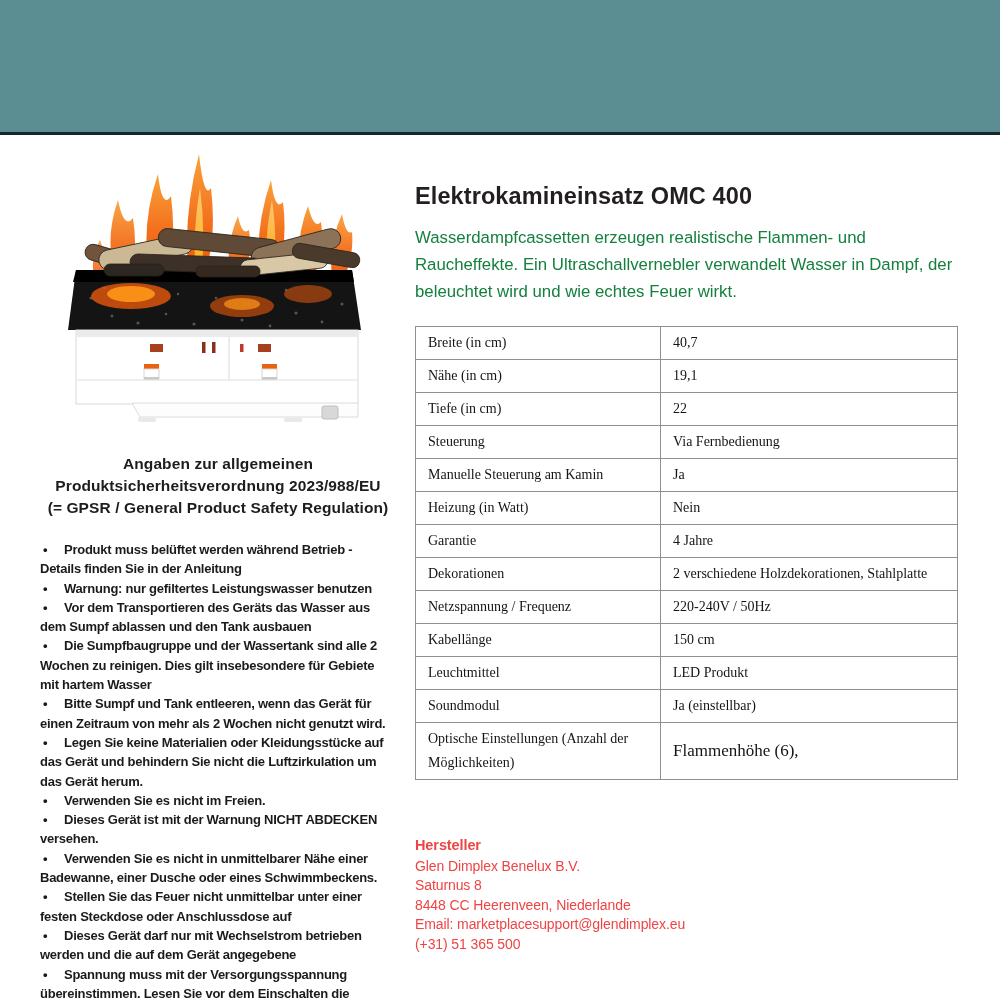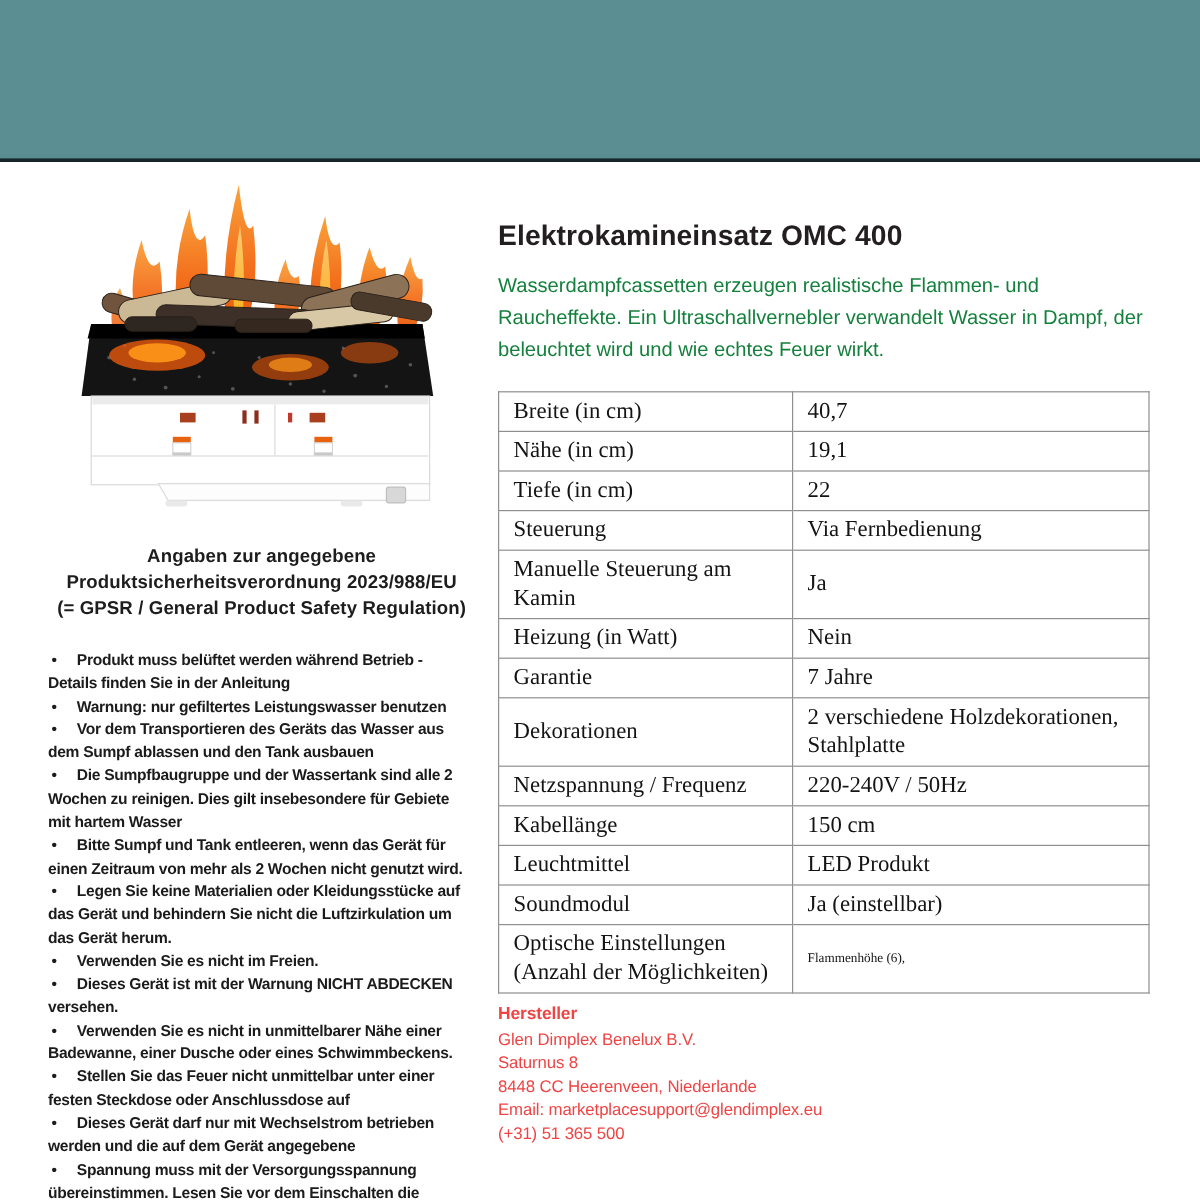--- a/index.html
+++ b/index.html
@@ -22,24 +22,24 @@
   .bullet-dot{display:inline-block;width:21px;padding-left:3px;}
   
   .right-col{position:absolute;left:415px;top:150px;width:545px;}
   .title{position:absolute;top:33px;left:0;margin:0;font-size:23.5px;
     font-weight:bold;letter-spacing:0.1px;color:#231f20;white-space:nowrap;}
   .desc{position:absolute;top:74px;left:0;margin:0;width:545px;
     font-size:16.8px;line-height:27px;color:#15803d;}
   .spec-table{position:absolute;top:176px;left:0;width:543px;
     border-collapse:collapse;background:#fff;}
   .spec-table td{border:1px solid #8f8f8f;
-    font-family:"Liberation Serif",serif;font-size:19px;line-height:24px;
+    font-family:"Liberation Serif",serif;font-size:14px;line-height:24px;
     color:#141414;padding:4px 10px 4px 12px;vertical-align:middle;}
   .spec-table td.label-cell{width:222px;}
-  .spec-table td.value-cell.small{font-size:11px;}
+  .spec-table td.value-cell.small{font-size:17px;}
   .manufacturer{position:absolute;top:686px;left:0;width:545px;
     font-size:14px;line-height:19.5px;color:#ef4444;letter-spacing:-0.1px;}
   .mfr-heading{font-weight:bold;font-size:14.5px;margin-bottom:1px;}
 </style>
 </head>
 <body>
 
 <div class="page">
 
   <div class="band" style="background: rgb(91, 142, 147); border-bottom-color: rgb(22, 38, 42);"></div>
@@ -133,21 +133,21 @@
             <rect x="98" y="229" width="15" height="2.5" fill="#c9c9c9"></rect>
             <rect x="216" y="216" width="15" height="5" fill="#e8630f"></rect>
             <rect x="216" y="221" width="15" height="10" fill="#ffffff" stroke="#d5d5d5"></rect>
             <rect x="216" y="229" width="15" height="2.5" fill="#c9c9c9"></rect>
           </g>
         </g>
       </svg>
     </div>
 
     <div class="gpsr-heading">
-        <div>Angaben zur angegebene</div>
+        <div>Angaben zur allgemeinen</div>
         <div>Produktsicherheitsverordnung 2023/988/EU</div>
         <div>(= GPSR / General Product Safety Regulation)</div>
       </div>
 
     <div class="bullets">
         <div class="bullet-item"><span class="bullet-dot">•</span><span>Produkt muss belüftet werden während Betrieb - Details finden Sie in der Anleitung</span></div>
         <div class="bullet-item"><span class="bullet-dot">•</span><span>Warnung: nur gefiltertes Leistungswasser benutzen</span></div>
         <div class="bullet-item"><span class="bullet-dot">•</span><span>Vor dem Transportieren des Geräts das Wasser aus dem Sumpf ablassen und den Tank ausbauen</span></div>
         <div class="bullet-item"><span class="bullet-dot">•</span><span>Die Sumpfbaugruppe und der Wassertank sind alle 2 Wochen zu reinigen. Dies gilt insebesondere für Gebiete mit hartem Wasser</span></div>
         <div class="bullet-item"><span class="bullet-dot">•</span><span>Bitte Sumpf und Tank entleeren, wenn das Gerät für einen Zeitraum von mehr als 2 Wochen nicht genutzt wird.</span></div>
@@ -186,21 +186,21 @@
           <tr>
             <td class="label-cell">Manuelle Steuerung am Kamin</td>
             <td class="value-cell">Ja</td>
           </tr>
           <tr>
             <td class="label-cell">Heizung (in Watt)</td>
             <td class="value-cell">Nein</td>
           </tr>
           <tr>
             <td class="label-cell">Garantie</td>
-            <td class="value-cell">7 Jahre</td>
+            <td class="value-cell">4 Jahre</td>
           </tr>
           <tr>
             <td class="label-cell">Dekorationen</td>
             <td class="value-cell">2 verschiedene Holzdekorationen, Stahlplatte</td>
           </tr>
           <tr>
             <td class="label-cell">Netzspannung / Frequenz</td>
             <td class="value-cell">220-240V / 50Hz</td>
           </tr>
           <tr>

